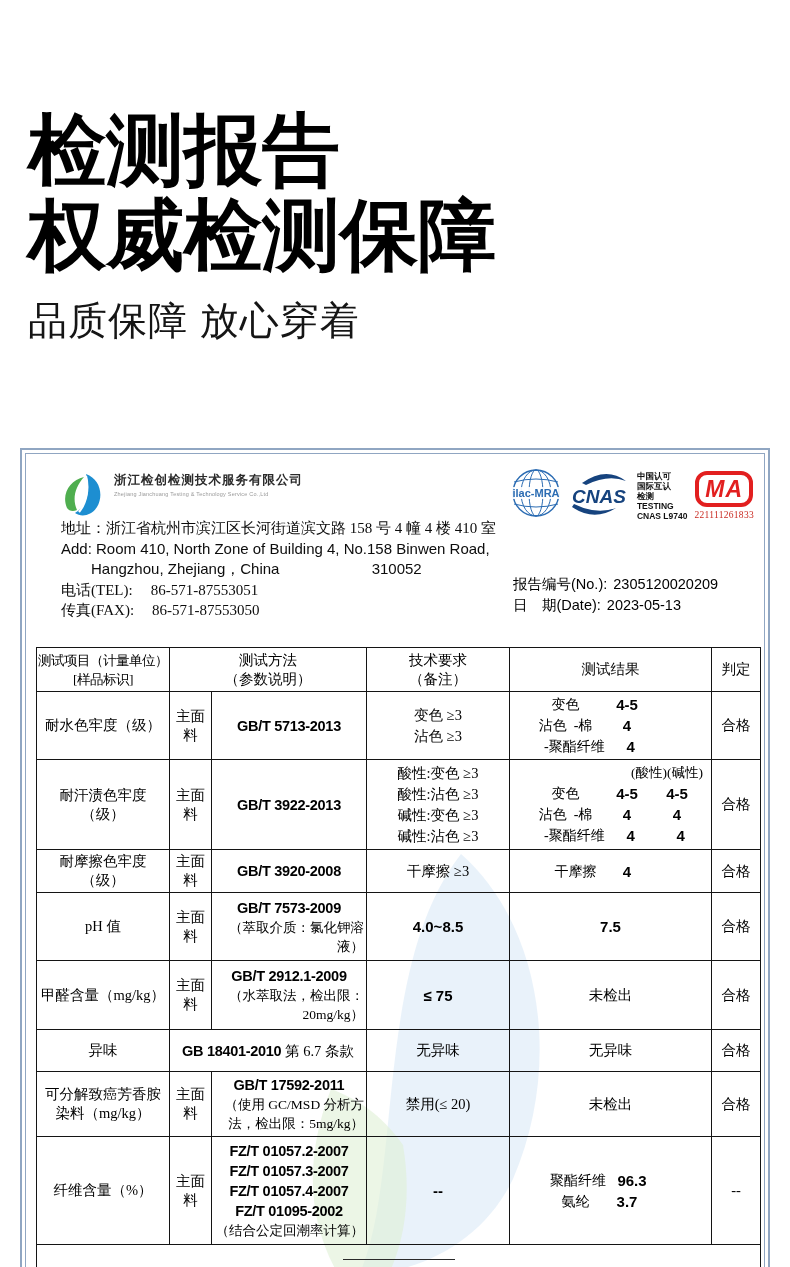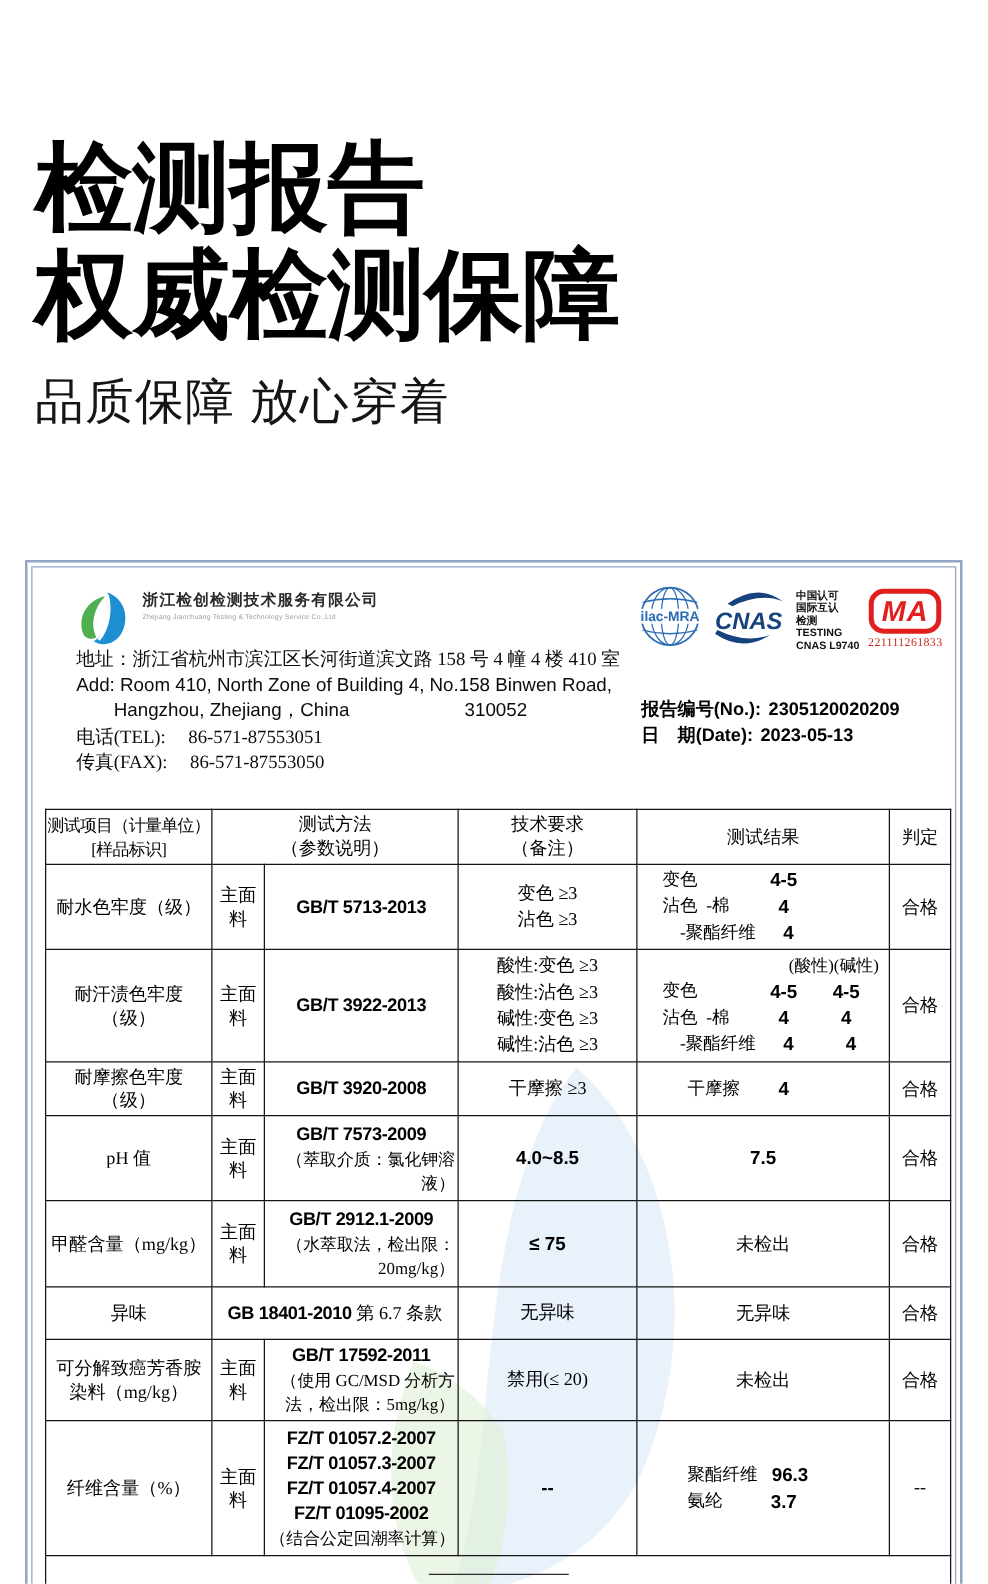--- a/index.html
+++ b/index.html
@@ -43,21 +43,21 @@
   .cma-num { margin-top:3px; font-size:9.5px; color:#c92a21; font-family:"Liberation Serif", serif; letter-spacing:0.3px; }
 
   
   .addr { position:absolute; left:35px; top:64px; font-size:15px; line-height:20.5px; color:#0c0c0c; }
   .addr .cn { font-family:"Liberation Serif", serif; }
   .addr .l2 { font-family:"Liberation Sans", sans-serif; }
   .addr .l3 { padding-left:30px; }
   .addr .l3 .zip { margin-left:88px; }
   .addr .tf { display:flex; gap:18px; }
 
-  .report-info { position:absolute; left:487px; top:104px; font-size:14.5px; font-weight:700; line-height:21px; }
+  .report-info { position:absolute; left:487px; top:120px; font-size:14.5px; font-weight:400; line-height:21px; }
   .report-info .lbl { margin-right:6px; }
 
   
   .report-table {
     position:absolute; left:10px; top:193px; width:724px;
     border-collapse:collapse; table-layout:fixed; z-index:1;
   }
   .report-table td, .report-table th {
     border:1.5px solid #141414; text-align:center; vertical-align:middle;
     font-family:"Liberation Serif", serif; font-size:14.5px; font-weight:400;
@@ -66,21 +66,21 @@
   th.c1 { font-size:13.5px; letter-spacing:-0.5px; padding:0; }
   .hdr-line { line-height:19px; }
   .code { font-family:"Liberation Sans", sans-serif; font-weight:700; font-size:14.5px; line-height:20px; letter-spacing:-0.3px; }
   .note { font-size:13.5px; line-height:19px;text-align:right; }
   .tech-line { line-height:21px; }
   .tech-num { font-family:"Liberation Sans", sans-serif; font-weight:700; font-size:15px; }
   .rcenter { font-size:14.5px; }
   .rcenter-num { font-family:"Liberation Sans", sans-serif; font-weight:700; font-size:15px; }
 
   .rline { display:grid; grid-template-columns:1fr 52px 48px; align-items:center; padding:0 8px 0 18px; line-height:21px; }
-  .rline .rlabel { text-align:left; white-space:pre; font-size:14px; }
+  .rline .rlabel { text-align:center; white-space:pre; font-size:14px; }
   .rline .rv1, .rline .rv2 { font-family:"Liberation Sans", sans-serif; font-weight:700; font-size:15px; text-align:center; }
   .rhead { text-align:right; padding-right:6px; font-size:13.5px; line-height:20px; }
   .rline.indent2 .rlabel { padding-left:20px; }
 
   .endline { width:112px; border-top:1.5px solid #2a2a2a; margin:12px auto 0 auto; }
 
   td.verdict { font-size:14.5px; }
 </style>
 </head>
 <body>

